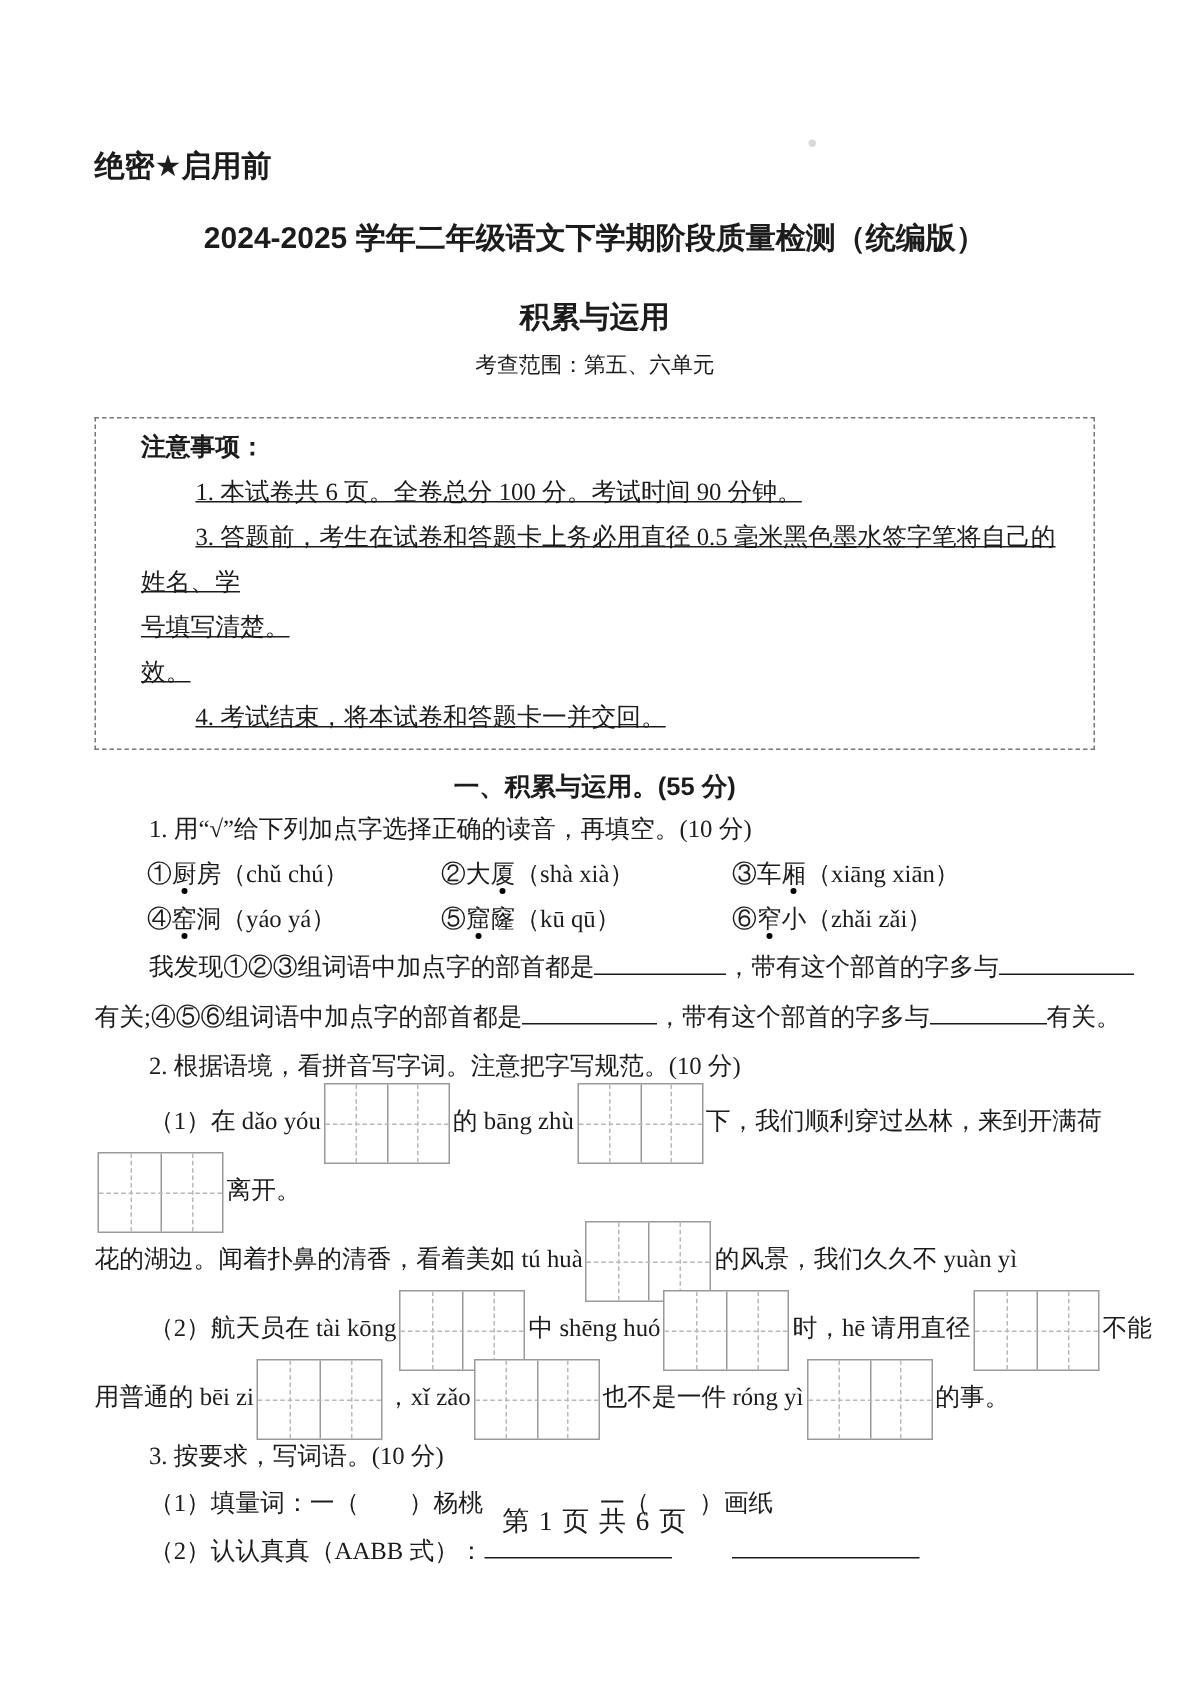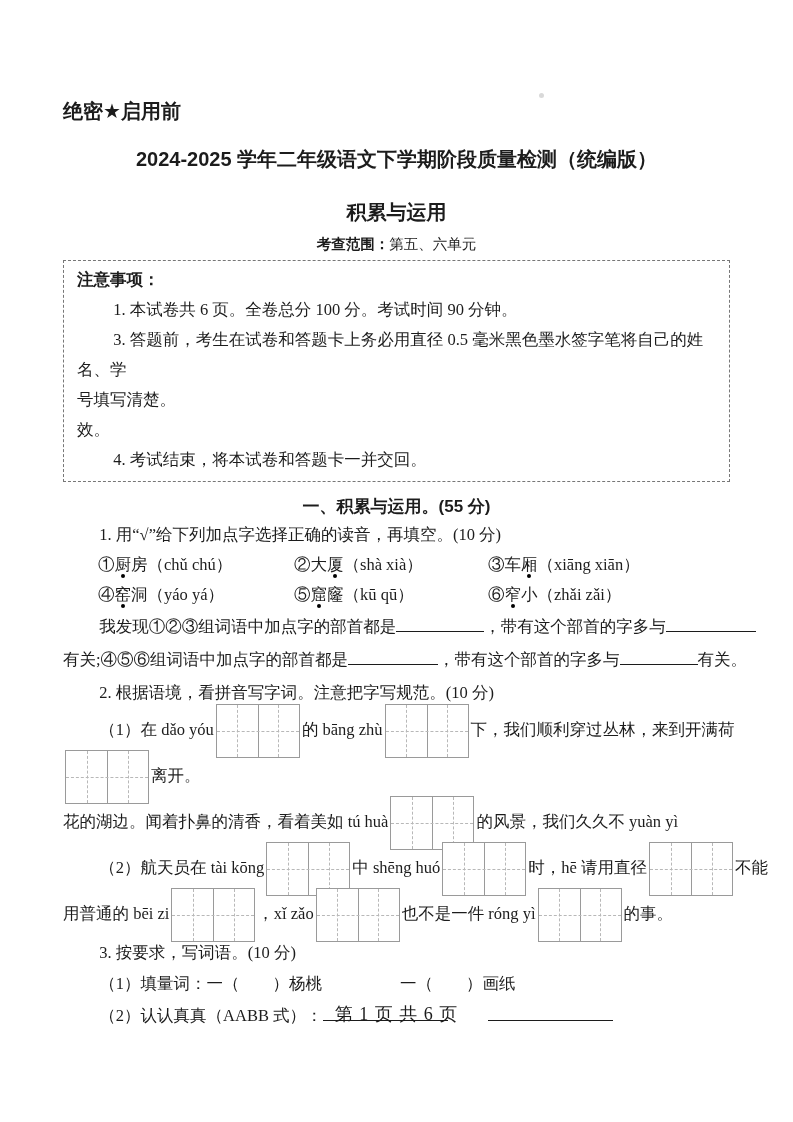--- a/index.html
+++ b/index.html
@@ -14,29 +14,29 @@
     box-sizing:border-box;
     padding:0 63px;
     overflow:hidden;
   }
   .heiti { font-family:"Liberation Sans","DejaVu Sans",sans-serif; font-weight:bold; }
 
   .secrecy { margin-top:98px; font-size:20px; line-height:27px; }
   .title   { margin-top:20px; font-size:20px; line-height:28px; text-align:center; }
   .subtitle{ margin-top:25px; font-size:20px; line-height:28px; text-align:center; }
   .scope   { margin-top:8px; font-size:14.5px; line-height:20px; text-align:center; }
-  .scope-label { font-weight:bold;margin-top:20px; }
+  .scope-label { font-weight:normal;margin-top:20px; }
 
   .notice-box {
-    margin-top:6px;
+    margin-top:24px;
     border:1px dashed #777;
-    padding:4px 13px 6px 13px;
+    padding:4px 13px 6px 30px;
   }
   .notice-heading { font-size:16.5px; line-height:30px; font-weight:bold; }
-  .nline { line-height:30px; }
+  .nline { line-height:30px;text-decoration:underline; }
   .indent { text-indent:2.2em; }
 
   .sec-heading { margin-top:12px; font-size:17px; line-height:26px;text-align:center; }
   .stem  { line-height:30px; text-indent:2.2em; }
   .q2stem{ margin-top:2px; }
 
   .q1-grid {
     display:grid;
     grid-template-columns:196px 194px auto;
     padding-left:35px;

